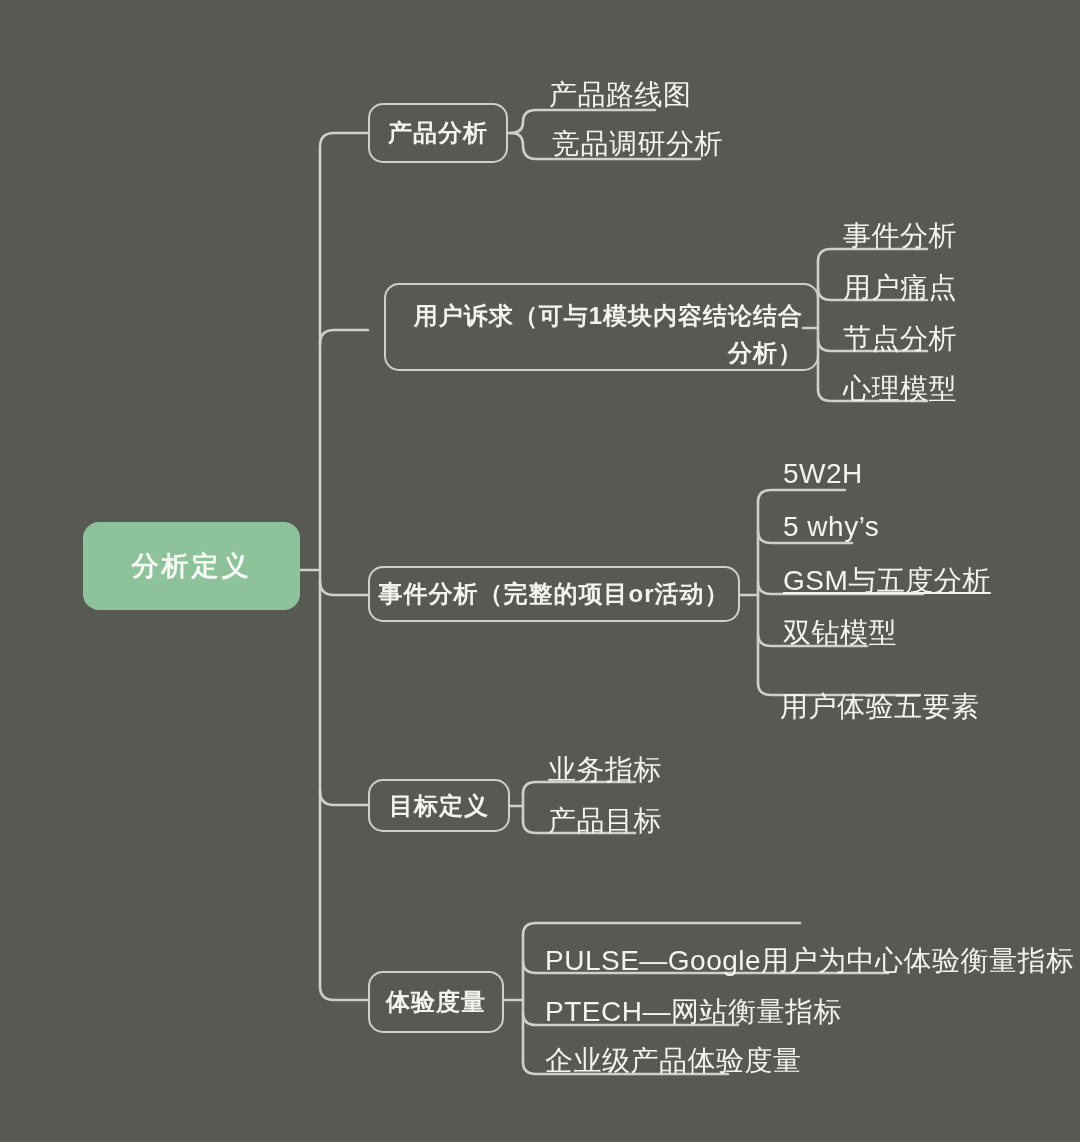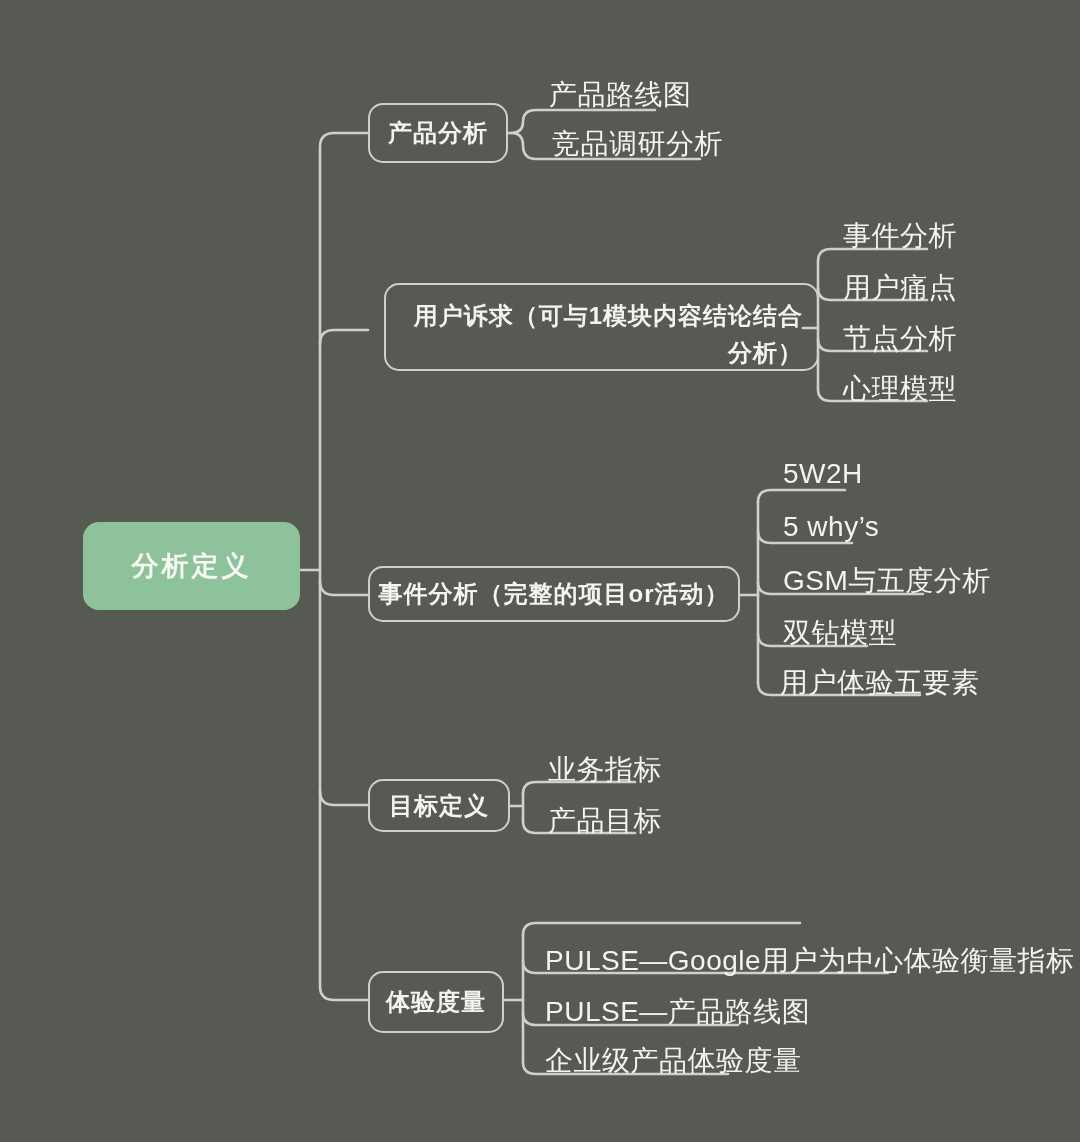--- a/index.html
+++ b/index.html
@@ -92,24 +92,24 @@
   <div class="leaf" style="left:549px;top:76px;">产品路线图</div>
   <div class="leaf" style="left:552px;top:125px;">竞品调研分析</div>
 
   <div class="leaf" style="left:843px;top:217px;">事件分析</div>
   <div class="leaf" style="left:843px;top:269px;">用户痛点</div>
   <div class="leaf" style="left:843px;top:320px;">节点分析</div>
   <div class="leaf" style="left:843px;top:370px;">心理模型</div>
 
   <div class="leaf" style="left:783px;top:458px;">5W2H</div>
   <div class="leaf" style="left:783px;top:511px;">5 why’s</div>
-  <div class="leaf" style="left:783px;top:562px;">GSM与五度分析</div>
+  <div class="leaf" style="left:783px;top:562px;text-decoration:underline;">GSM与五度分析</div>
   <div class="leaf" style="left:783px;top:614px;">双钻模型</div>
-  <div class="leaf" style="left:780px;top:664px;">用户体验五要素</div>
+  <div class="leaf" style="left:780px;top:688px;">用户体验五要素</div>
 
   <div class="leaf" style="left:548px;top:751px;">业务指标</div>
   <div class="leaf" style="left:548px;top:802px;">产品目标</div>
 
   <div class="leaf" style="left:545px;top:942px;">PULSE—Google用户为中心体验衡量指标</div>
-  <div class="leaf" style="left:545px;top:993px;">PULSE—产品路线图</div>
+  <div class="leaf" style="left:545px;top:993px;">PTECH—网站衡量指标</div>
   <div class="leaf" style="left:545px;top:1042px;">企业级产品体验度量</div>
 
 </div>
 
 </body></html>

